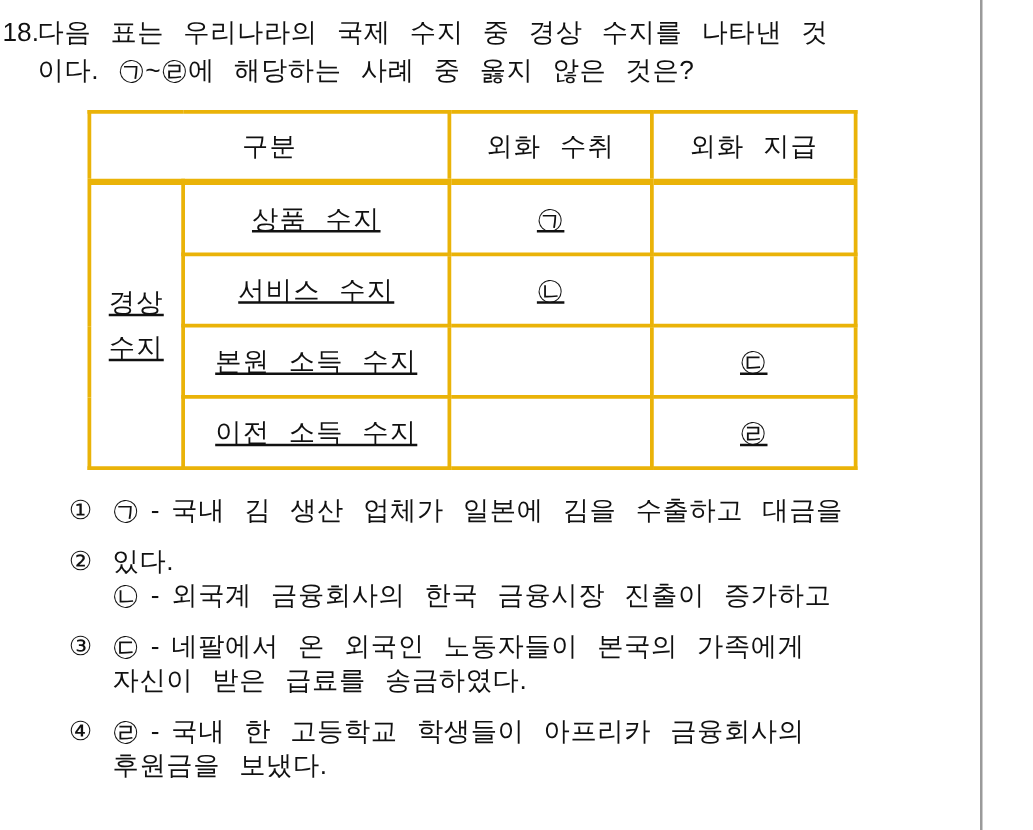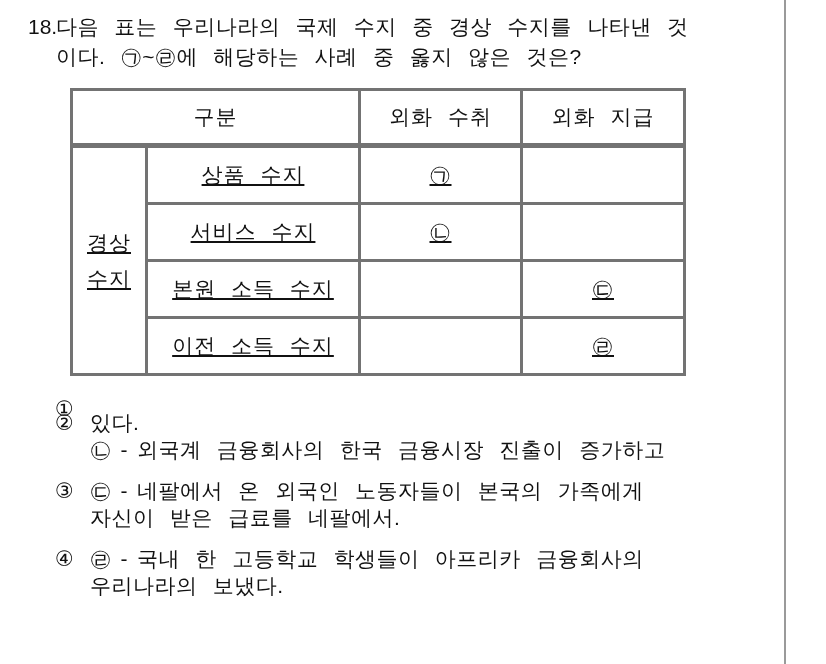--- a/index.html
+++ b/index.html
@@ -13,36 +13,36 @@
   }
   .page { position: absolute; inset: 0; width: 826px; height: 664px; background: #ffffff; }
 
   .col-divider {
     position: absolute; left: 784px; top: 0; width: 2px; height: 664px;
     background: #9a9a9a;
   }
 
   
   .question {
-    position: absolute; left: 28px; top: 12px; width: 755px;
+    position: absolute; left: 2px; top: 12px; width: 755px;
     font-size: 21px; line-height: 30px;
     letter-spacing: 0.5px; word-spacing: 9px;
   }
   .qnum { position: absolute; left: 0; top: 0; letter-spacing: 0; word-spacing: 0; }
   .qlines { margin-left: 28px; }
 
   
   table.bop {
     position: absolute; left: 70px; top: 88px;
     border-collapse: collapse; table-layout: fixed;
     width: 613px;
     font-size: 21px;
   }
   table.bop th, table.bop td {
-    border: 3px solid #737373;
+    border: 3px solid #eab308;
     text-align: center; vertical-align: middle;
     font-weight: normal;
     letter-spacing: 1px; word-spacing: 8px;
     padding: 0;
   }
   table.bop tr.head th { height: 52px; border-bottom-width: 5px; }
   table.bop tr.body td { height: 54px; text-decoration: underline; }
   td.group div { line-height: 36px; letter-spacing: 1px; }
 
   
@@ -108,40 +108,43 @@
         <td></td>
         <td>㉣</td>
       </tr>
     </tbody>
   </table>
 
   <div class="choices">
 
     <div class="choice">
       <span class="cnum">①</span>
+      <div>
+        <span class="cmark">㉠</span><span class="cdash">-</span><span>국내 김 생산 업체가 일본에 김을 수출하고 대금을</span>
+      </div>
     </div>
 
     <div class="choice">
       <span class="cnum">②</span>
       <div>있다.</div>
       <div>
         <span class="cmark">㉡</span><span class="cdash">-</span><span>외국계 금융회사의 한국 금융시장 진출이 증가하고</span>
       </div>
     </div>
 
     <div class="choice">
       <span class="cnum">③</span>
       <div>
         <span class="cmark">㉢</span><span class="cdash">-</span><span>네팔에서 온 외국인 노동자들이 본국의 가족에게</span>
       </div>
-      <div>자신이 받은 급료를 네팔에서.</div>
+      <div>자신이 받은 급료를 송금하였다.</div>
     </div>
 
     <div class="choice">
       <span class="cnum">④</span>
       <div>
         <span class="cmark">㉣</span><span class="cdash">-</span><span>국내 한 고등학교 학생들이 아프리카 금융회사의</span>
       </div>
-      <div>우리나라의 보냈다.</div>
+      <div>후원금을 보냈다.</div>
     </div>
 
   </div>
 </div>
 
 </body></html>

